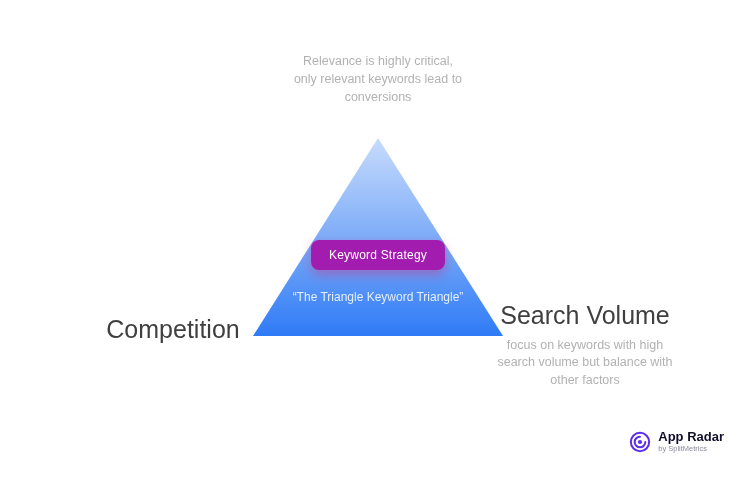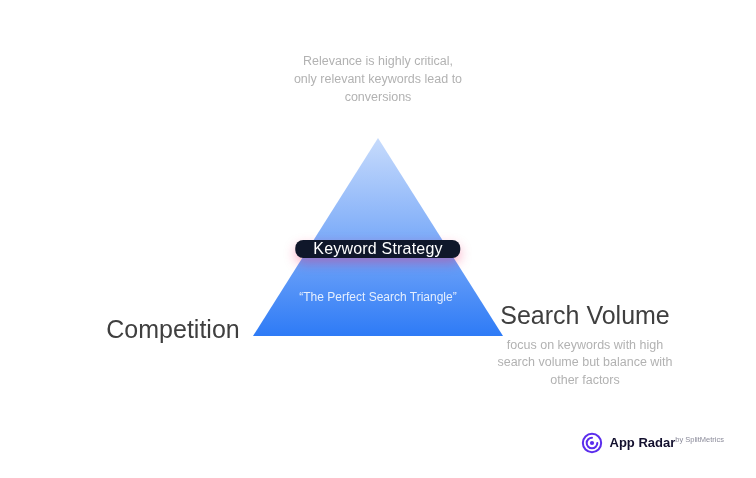--- a/index.html
+++ b/index.html
@@ -28,25 +28,25 @@
     -webkit-clip-path: polygon(50% 0, 0 100%, 100% 100%);
     clip-path: polygon(50% 0, 0 100%, 100% 100%);
   }
 
   
   .badge {
     position: absolute;
     left: 50%;
     top: 240px;
     transform: translateX(-50%);
-    background: #0f172a;
+    background: #a21caf;
     color: #ffffff;
-    font-size: 16px;
+    font-size: 12px;
     letter-spacing: 0.2px;
-    padding: 0 18px;
+    padding: 8px 18px;
     border-radius: 8px;
     white-space: nowrap;
     box-shadow: 0 5px 12px rgba(244, 19, 94, 0.35);
   }
 
   
   .triangle-caption {
     position: absolute;
     left: 50%;
     top: 290px;
@@ -100,21 +100,21 @@
     align-items: center;
     gap: 7px;
   }
   .brand-icon {
     width: 22px;
     height: 22px;
     display: block;
   }
   .brand-text-wrap {
     display: flex;
-    flex-direction: row;
+    flex-direction: column;
     line-height: 1.15;
   }
   .brand-name {
     font-size: 13px;
     font-weight: 700;
     color: #13102e;
   }
   .brand-sub {
     font-size: 7.5px;
     color: #8b8b9a;
@@ -126,21 +126,21 @@
 <div class="canvas">
 
   <div class="corner-block block-top">
     <div class="corner-desc">Relevance is highly critical, only relevant keywords lead to conversions</div>
   </div>
 
   <div class="triangle"></div>
 
   <div class="badge">Keyword Strategy</div>
 
-  <div class="triangle-caption">“The Perfect Search Triangle”</div>
+  <div class="triangle-caption">“The Triangle Keyword Triangle”</div>
 
   <div class="corner-block block-left">
     <div class="corner-title">Competition</div>
   </div>
 
   <div class="corner-block block-right">
     <div class="corner-title">Search Volume</div>
     <div class="corner-desc">focus on keywords with high search volume but balance with other factors</div>
   </div>
 

